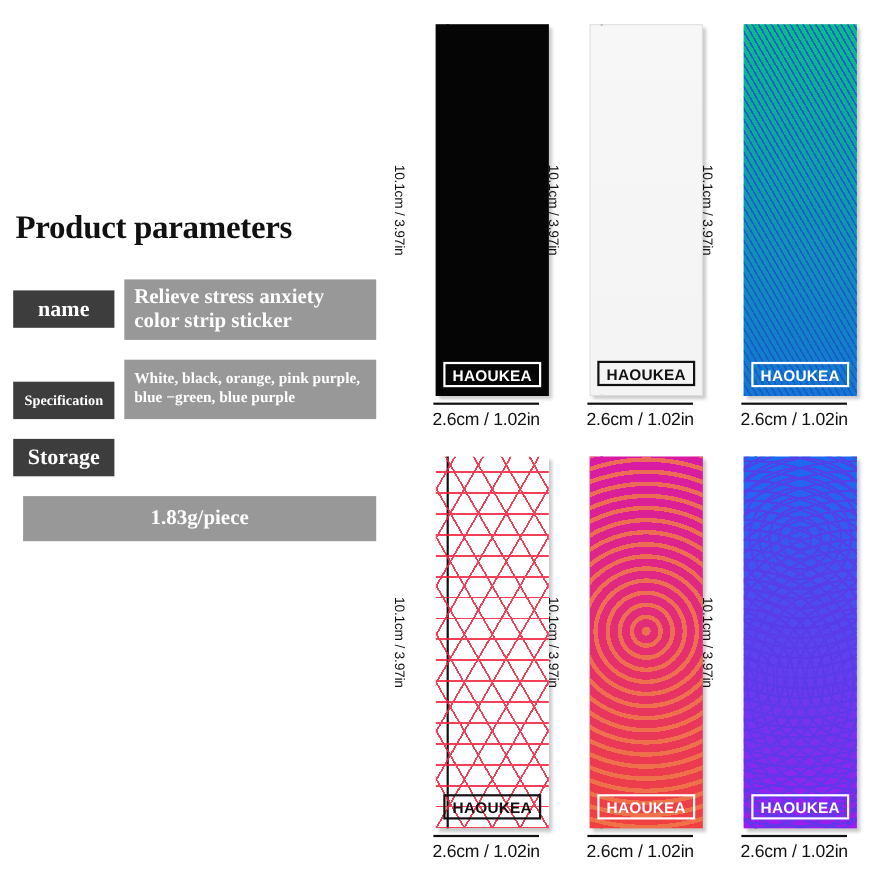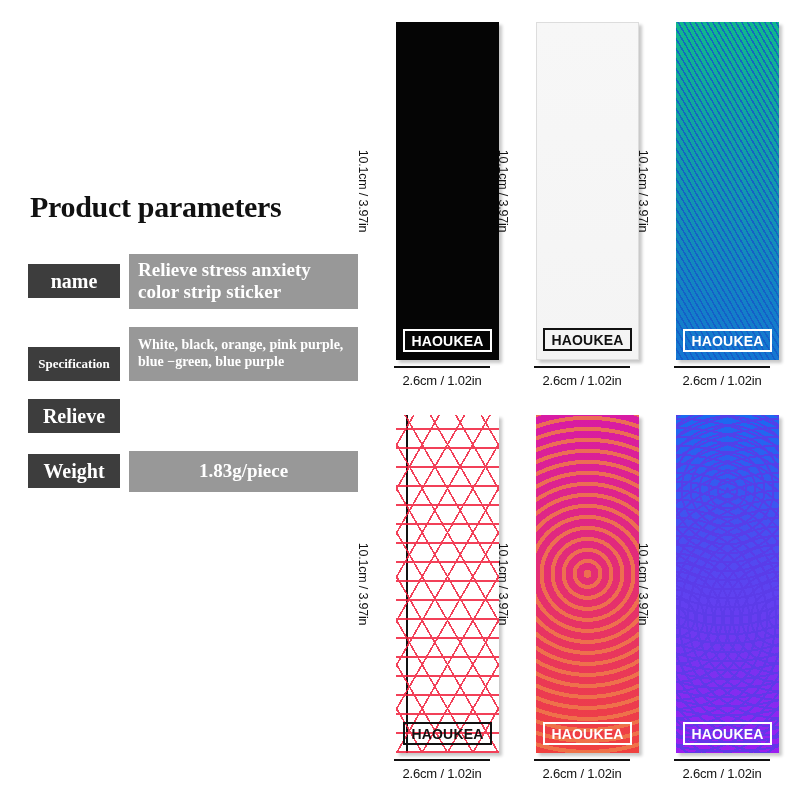--- a/index.html
+++ b/index.html
@@ -12,21 +12,21 @@
     width: 800px;
     height: 800px;
     background: #ffffff;
     overflow: hidden;
     font-family: "Liberation Sans", sans-serif;
   }
 
   
   #spec-panel {
     position: absolute;
-    left: 28px;
+    left: 12px;
     top: 190px;
     width: 330px;
   }
   #page-title {
     font-family: "Liberation Serif", serif;
     font-weight: bold;
     font-size: 30px;
     color: #111111;
     letter-spacing: -0.3px;
     margin: 0 0 30px 2px;
@@ -165,21 +165,21 @@
     width: 104px;
   }
   .h-measure .h-line {
     width: 96px;
     height: 2px;
     background: #111111;
     margin: 0 auto 5px auto;
   }
   .h-measure .h-label {
     text-align: center;
-    font-size: 13px;
+    font-size: 16px;
     color: #111111;
     letter-spacing: -0.2px;
     white-space: nowrap;
   }
 </style>
 </head>
 <body>
 
 <div id="page">
 
@@ -188,24 +188,23 @@
     <div id="spec-table">
         <div class="spec-row row-name">
           <div class="spec-key k-lg">name</div>
           <div class="spec-val v-lg">Relieve stress anxiety color strip sticker</div>
         </div>
         <div class="spec-row row-spec">
           <div class="spec-key k-md">Specification</div>
           <div class="spec-val v-sm">White, black, orange, pink purple, blue −green, blue purple</div>
         </div>
         <div class="spec-row row-storage">
-          <div class="spec-key k-lg">Relieve</div>
+          <div class="spec-key k-lg">Storage</div>
         </div>
         <div class="spec-row row-weight">
-          <div class="spec-key k-lg">Weight</div>
           <div class="spec-val v-lg center">1.83g/piece</div>
         </div>
       </div>
   </div>
 
   <div id="strip-grid">
       <div class="strip-cell">
         <div class="v-measure">
           <div class="v-line"></div>
           <div class="v-label">10.1cm / 3.97in</div>

